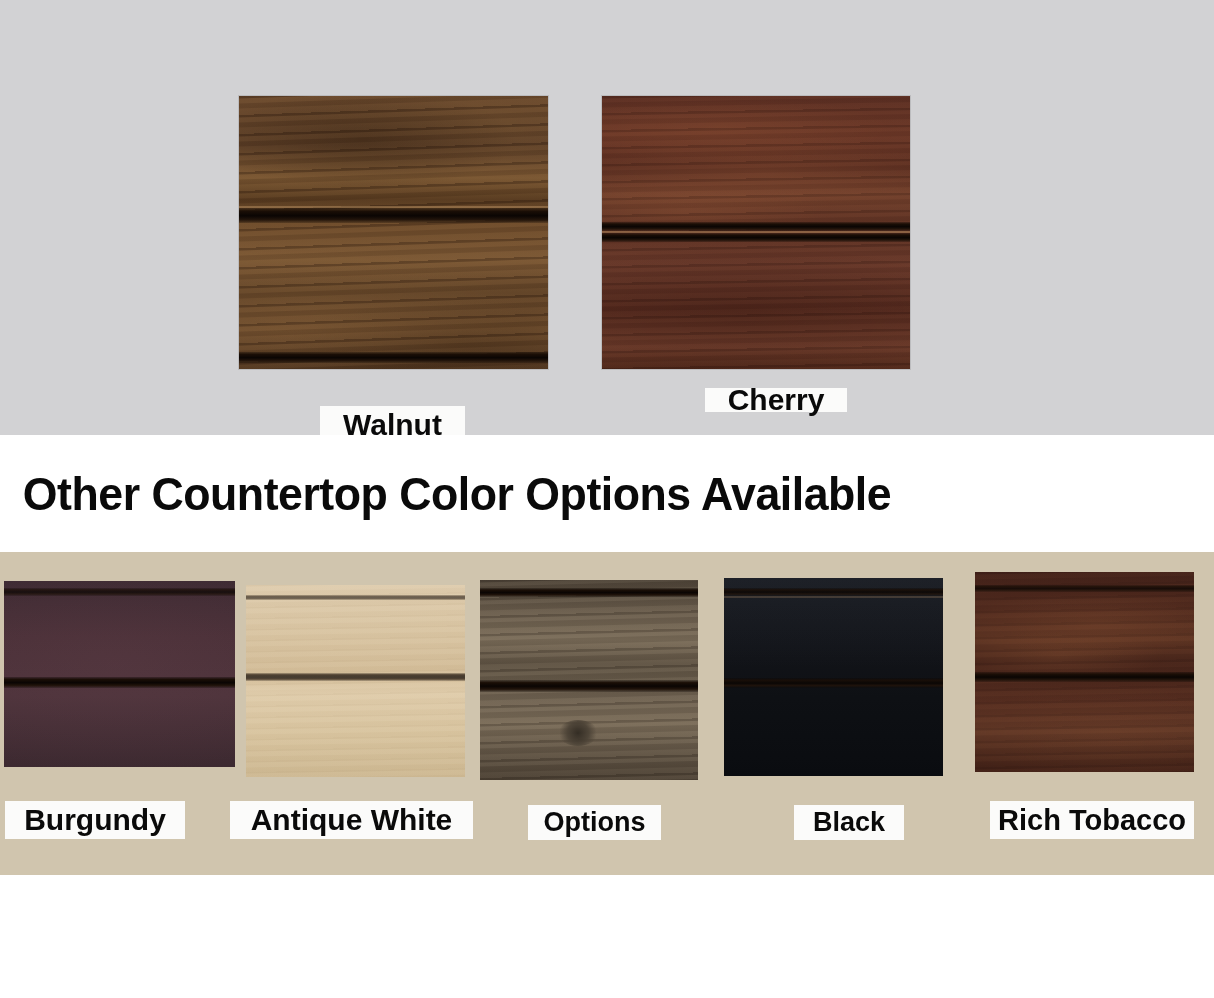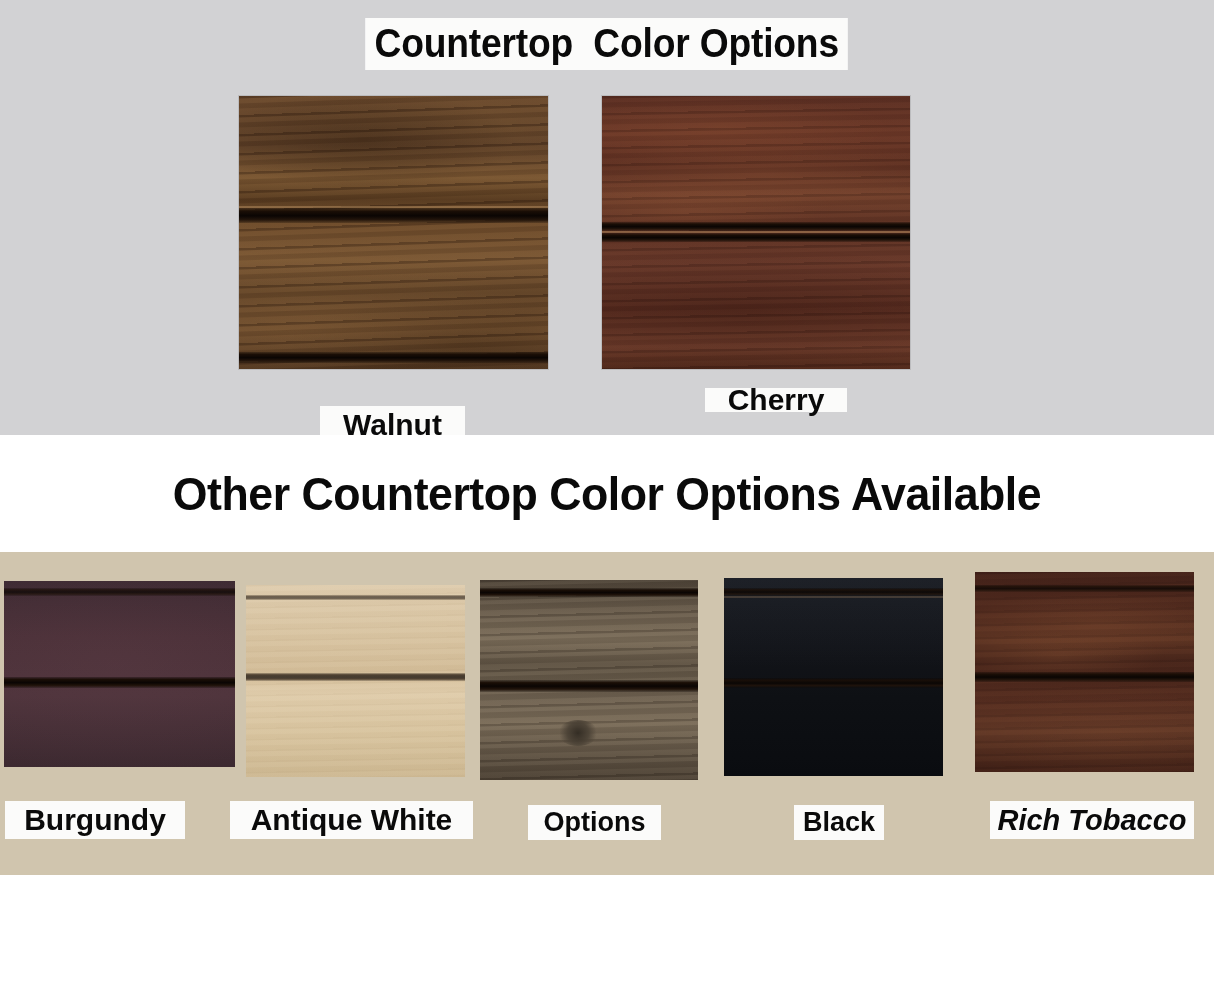--- a/index.html
+++ b/index.html
@@ -102,21 +102,21 @@
     font-weight:bold; display:flex; align-items:center; justify-content:center;
     white-space:nowrap; font-stretch:condensed;
   }
 
   #label-walnut { left:320px; top:388px; width:145px; height:38px; font-size:30px;margin-top:18px; }
   #label-cherry { left:705px; top:388px; width:142px; height:24px; font-size:30px; }
 
   
   .white-band {
     position:absolute; left:0; top:435px; width:1214px; height:117px;
-    background:#ffffff; display:flex; align-items:center; justify-content:center;
+    background:#ffffff; display:flex; align-items:center; justify-content:flex-start;
   }
   .subheading {
     color:#0a0a0a; font-size:47px; font-weight:bold; line-height:1;
     letter-spacing:-0.5px; font-stretch:condensed; white-space:nowrap;
     transform:scaleX(0.95); transform-origin:center;
   }
 
   
   .beige-panel {
     position:absolute; left:0; top:552px; width:1214px; height:323px;
@@ -199,44 +199,41 @@
     background:repeating-linear-gradient(179deg,
       rgba(30,12,8,.40) 0px, rgba(30,12,8,.40) 2px,
       rgba(150,92,58,.18) 3px, rgba(150,92,58,.18) 7px,
       rgba(55,26,16,.25) 8px, rgba(55,26,16,.25) 13px);
   }
 
   
   #label-burgundy       { left:5px;   top:801px; width:180px; height:38px; font-size:30px; }
   #label-antique-white  { left:230px; top:801px; width:243px; height:38px; font-size:30px; }
   #label-pewter         { left:528px; top:805px; width:133px; height:35px; font-size:27px; }
-  #label-black          { left:794px; top:805px; width:90px;  height:35px; font-size:27px; }
-  #label-rich-tobacco   { left:990px; top:801px; width:204px; height:38px; font-size:29px;font-style:italic; }
+  #label-black          { left:794px; top:805px; width:110px;  height:35px; font-size:27px; }
+  #label-rich-tobacco   { left:990px; top:801px; width:204px; height:38px; font-size:29px; }
 
   
   .contact-band {
     position:absolute; left:0; top:875px; width:1214px; height:123px;
     background:#ffffff; display:flex; align-items:center; justify-content:center;
   }
   .contact-text {
     color:#0a0a0a; font-size:62px; font-weight:bold; line-height:1;
     letter-spacing:-1px; font-stretch:condensed; white-space:nowrap;
     transform:scaleX(0.92); transform-origin:center;
   }
 </style>
 </head>
 <body>
 
 <div class="page">
 
   <div class="grey-panel">
 
-    <div class="title-band">
-      <div class="title-text">Countertop  Color Options</div>
-    </div>
 
     <div class="swatch-top" id="swatch-walnut">
       <div class="wood">
         <div class="walnut-base"></div>
         <div class="walnut-fig"></div>
         <div class="walnut-grain"></div>
       </div>
       <div class="groove" style="top:112px;height:15px;"></div>
       <div class="groove-hi" style="top:110px;"></div>
       <div class="groove" style="top:256px;height:11px;"></div>

